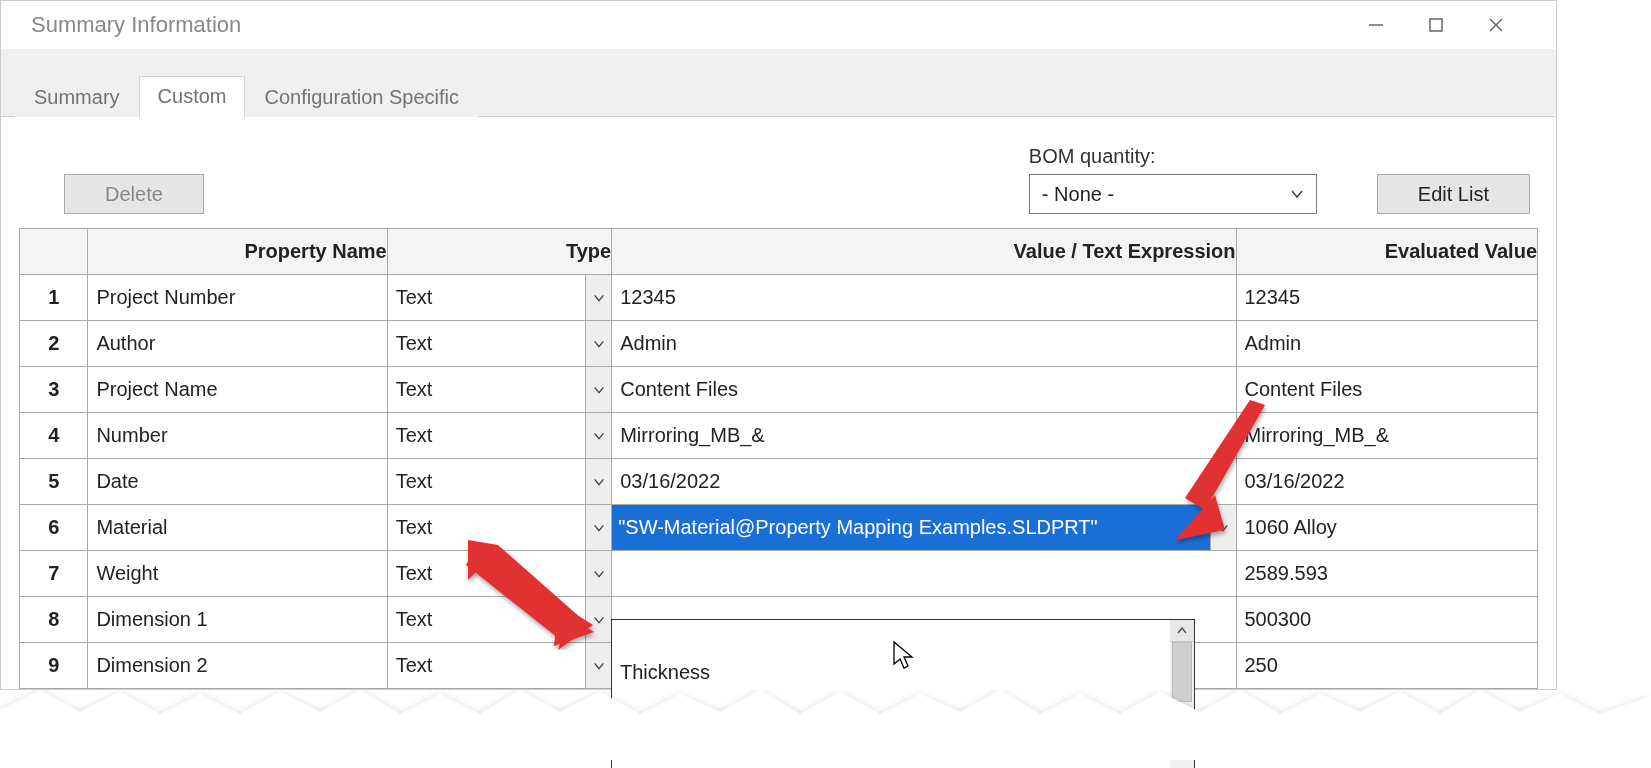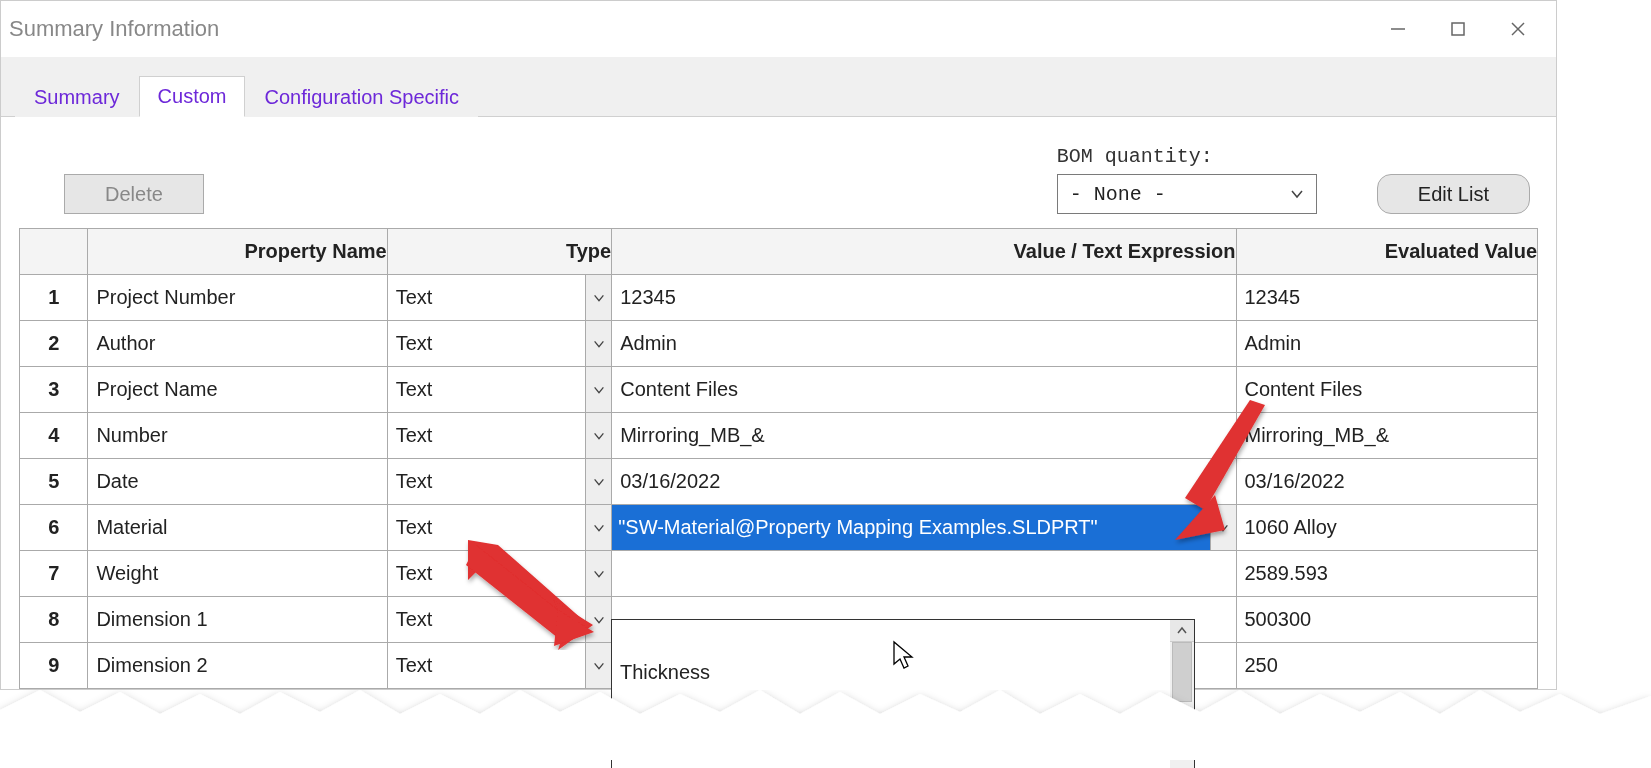--- a/index.html
+++ b/index.html
@@ -15,22 +15,22 @@
     position: relative;
   }
   .window {
     width: 1557px;
     border: 1px solid #ccc;
     margin: 0;
   }
   .titlebar {
     display: flex;
     align-items: center;
-    height: 56px;
-    padding: 0 8px;
+    height: 48px;
+    padding: 0 30px;
     background: #fff;
     color: #888;
     font-size: 22px;
     font-weight: 400;
   }
   .titlebar-title { flex: 1; }
   .titlebar-btn {
     width: 60px;
     height: 48px;
     display: flex;
@@ -44,31 +44,32 @@
     display: flex;
     align-items: flex-end;
     background: #f0f0f0;
     padding: 18px 14px 0 14px;
     border-bottom: 1px solid #d0d0d0;
     gap: 0;
   }
   .tab {
     padding: 8px 18px 8px 18px;
     font-size: 20px;
-    color: #6d28d9;
+    color: #737373;
     background: #f0f0f0;
     border: 1px solid transparent;
     border-bottom: none;
     position: relative;
     top: 1px;
   }
   .tab.active {
     background: #fff;
     border: 1px solid #d0d0d0;
     border-bottom: 1px solid #fff;
+    margin-top: 8px;
   }
   .toolbar {
     display: flex;
     align-items: flex-end;
     padding: 28px 26px 10px 26px;
     gap: 20px;
     background: #fff;
   }
   .btn {
     display: inline-flex;
@@ -81,28 +82,27 @@
     font-size: 20px;
     color: #555;
   }
   .btn.disabled { color: #888; margin-left: 37px; }
   .spacer { flex: 1; }
   .bom-quantity {
     display: flex;
     flex-direction: column;
     gap: 6px;
     margin-right: 40px;
-    font-family: Liberation Mono, monospace;
   }
   .bom-label { font-size: 20px; color: #333; }
   .select {
     display: flex;
     align-items: center;
     height: 40px;
-    width: 260px;
+    width: 288px;
     border: 1px solid #7a7a7a;
     background: #fff;
     padding: 0 8px 0 12px;
     font-size: 20px;
   }
   .select .caret { margin-left: auto; }
   .caret {
     display: inline-flex;
     align-items: center;
     justify-content: center;
@@ -279,21 +279,21 @@
       <div class="bom-label">BOM quantity:</div>
       <div class="select">
         <span>- None -</span>
         <span class="caret">
           <svg width="16" height="16" viewBox="0 0 16 16">
               <polyline points="3,5 8,11 13,5" fill="none" stroke="#444" stroke-width="1.5"></polyline>
             </svg>
         </span>
       </div>
     </div>
-    <div class="btn" style="background:#e6e6e6; color:#222;border-radius:14px;">Edit List</div>
+    <div class="btn" style="background:#e6e6e6; color:#222;">Edit List</div>
   </div>
 
   <div class="grid-wrap" style="position:relative;">
     <table class="grid">
       <colgroup>
         <col style="width:64px">
         <col style="width:280px">
         <col style="width:210px">
         <col style="width:584px">
         <col style="width:282px">

